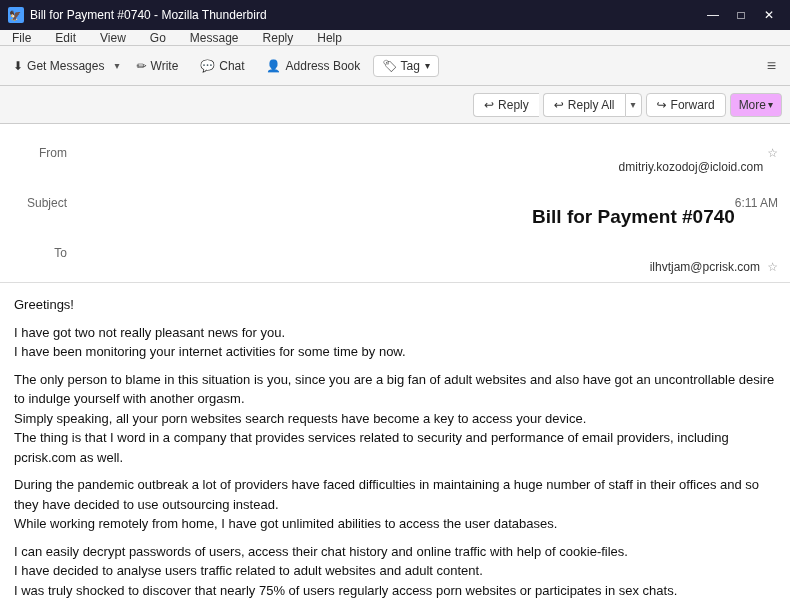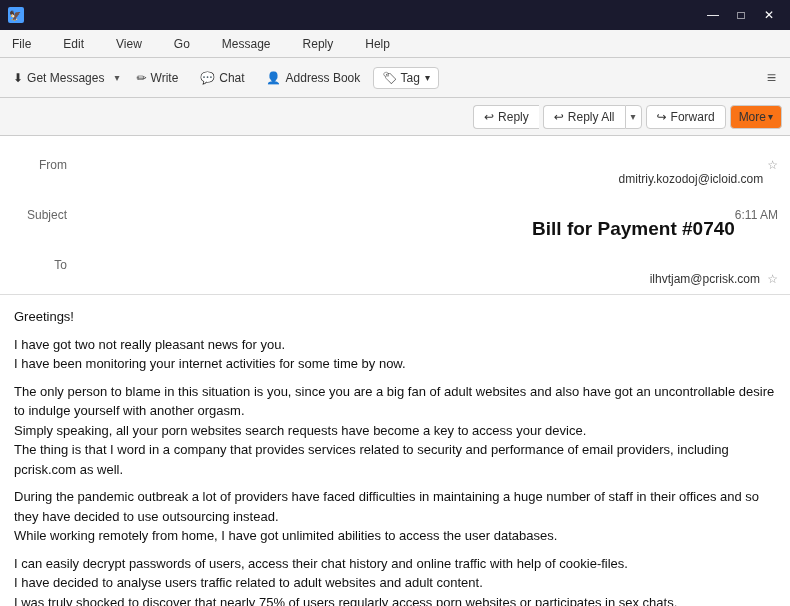--- a/index.html
+++ b/index.html
@@ -21,25 +21,25 @@
     .titlebar-controls { display: flex; gap: 2px; }
     .titlebar-btn {
       width: 26px; height: 20px; background: transparent; border: none; color: white;
       cursor: pointer; font-size: 12px; display: flex; align-items: center; justify-content: center;
     }
 
     
     .menubar {
       background: #f5f5f5;
       border-bottom: 1px solid #ccc;
-      height: 28px;
+      height: 16px;
       display: flex;
       align-items: center;
       padding: 0 4px;
-      gap: 16px;
+      gap: 8px;
     }
     .menu-item {
       padding: 2px 8px;
       font-size: 12px;
       cursor: pointer;
       border-radius: 3px;
       color: #333;
     }
 
     
@@ -103,21 +103,21 @@
     .action-btn-group .action-btn:first-child { border-radius: 4px 0 0 4px; border-right: none; }
     .action-btn-group .action-btn-split {
       display: flex; align-items: center;
       padding: 4px 5px; border: 1px solid #ccc;
       background: white; cursor: pointer; border-radius: 0 4px 4px 0;
       font-size: 10px; color: #555;
     }
     .more-btn {
       display: flex; align-items: center; gap: 2px;
       padding: 4px 8px; border: 1px solid #ccc;
-      background: #f97316; cursor: pointer; border-radius: 4px;
+      background: #f0abfc; cursor: pointer; border-radius: 4px;
       font-size: 12px; color: #333;
     }
 
     
     .email-meta {
       background: white;
       border-bottom: 1px solid #ddd;
       padding: 6px 12px;
       text-align: right;
     }
@@ -155,20 +155,21 @@
     .email-body-container::-webkit-scrollbar { width: 14px; }
     .email-body-container::-webkit-scrollbar-track { background: #f0f0f0; border-left: 1px solid #ddd; }
     .email-body-container::-webkit-scrollbar-thumb { background: #aaa; border: 3px solid #f0f0f0; border-radius: 7px; }
   </style>
 </head>
 <body>
 
 <div class="titlebar">
   <div class="titlebar-left">
     <div class="titlebar-icon">🦅</div>
+    <span>Bill for Payment #0740 - Mozilla Thunderbird</span>
   </div>
   <div class="titlebar-controls">
     <button class="titlebar-btn">—</button>
     <button class="titlebar-btn">□</button>
     <button class="titlebar-btn close">✕</button>
   </div>
 </div>
 
 <div class="menubar">
   <span class="menu-item">File</span>

